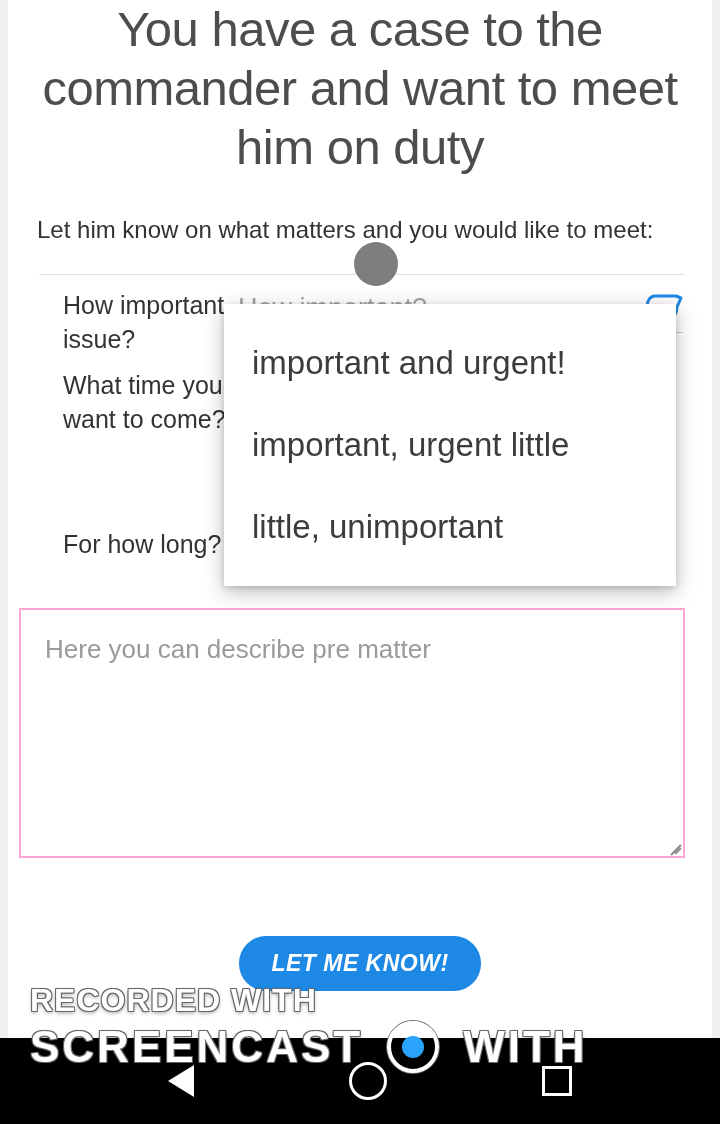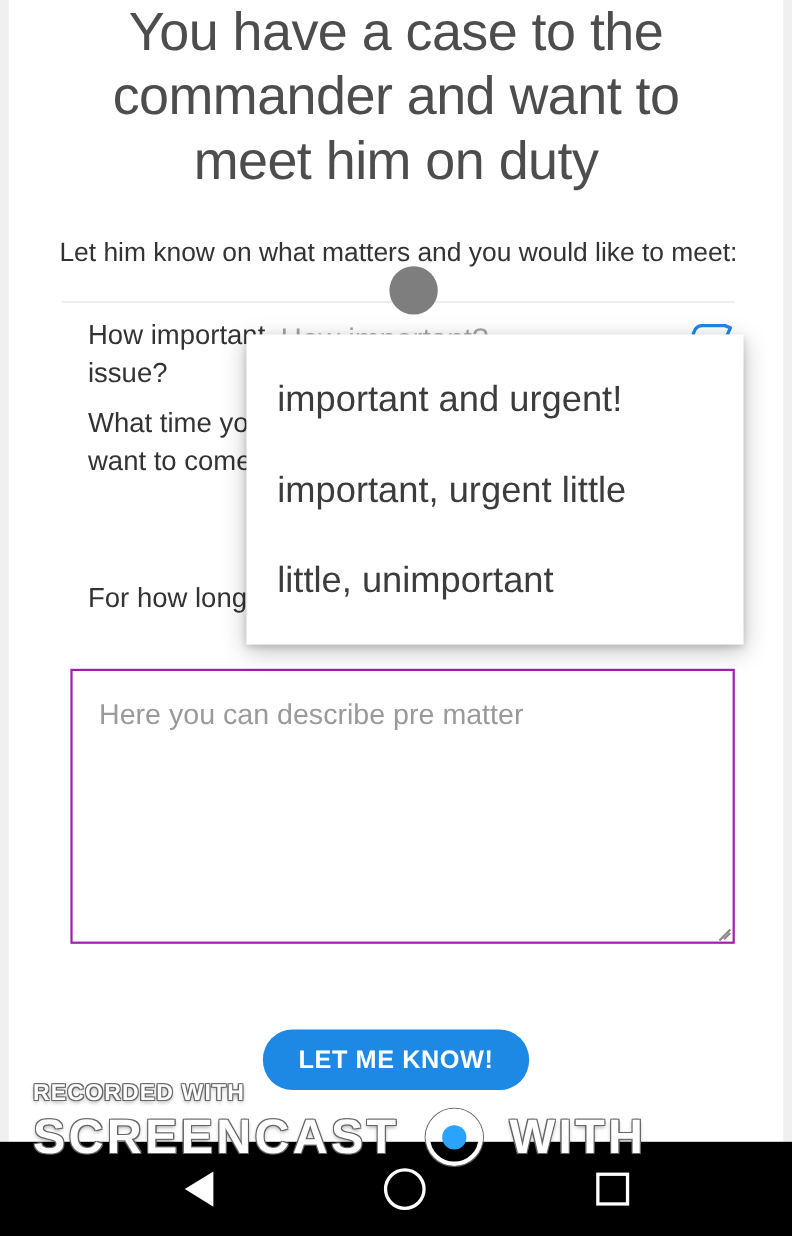--- a/index.html
+++ b/index.html
@@ -7,21 +7,21 @@
     margin: 0;
     padding: 0;
     width: 720px;
     height: 1124px;
     font-family: Arial, Helvetica, sans-serif;
     background: #fff;
     overflow: hidden;
     position: relative;
   }
   .page {
-    padding: 0 20px;
+    padding: 0 3px;
   }
   .heading {
     font-size: 49px;
     color: #4d4d4d;
     text-align: center;
     margin: 0 30px 40px 30px;
     font-weight: 400;
     line-height: 1.2;
     letter-spacing: -0.5px;
   }
@@ -64,22 +64,22 @@
     border-bottom: 1px solid #d0d0d0;
     display: flex;
     justify-content: space-between;
     align-items: center;
   }
   .typing-icon svg { display:block; }
   .row-spacer-1 { height: 30px; }
   .row-spacer-2 { height: 80px; }
 
   .textarea-wrap {
-    margin: 10px 32px 0 44px;
-    border: 2px solid #a21caf;
+    margin: 10px 32px 0 16px;
+    border: 2px solid #f9a8d4;
     height: 250px;
     position: relative;
     background: #fff;
   }
   .textarea-placeholder {
     position: absolute;
     top: 24px;
     left: 24px;
     font-size: 26px;
     color: #9a9a9a;
@@ -143,38 +143,39 @@
   .submit-btn {
     display: inline-block;
     background: #1e88e5;
     color: #fff;
     font-size: 23px;
     font-weight: 700;
     letter-spacing: 0.5px;
     padding: 14px 32px;
     border-radius: 27px;
     border: none;
+    font-style: italic;
   }
 
   
   .watermark {
     position: absolute;
     left: 30px;
     top: 982px;
     color: #fff;
     font-weight: 900;
     pointer-events: none;
     z-index: 40;
     font-family: Arial, sans-serif;
     text-shadow:
       -1px -1px 0 #666, 1px -1px 0 #666, -1px 1px 0 #666, 1px 1px 0 #666,
       0 2px 4px rgba(0,0,0,0.4);
   }
   .watermark .line1 {
-    font-size: 21px;
+    font-size: 32px;
     letter-spacing: 1px;
     margin-bottom: 2px;
   }
   .watermark .line2 {
     font-size: 44px;
     letter-spacing: 3px;
     display: flex;
     align-items: center;
     gap: 24px;
   }

